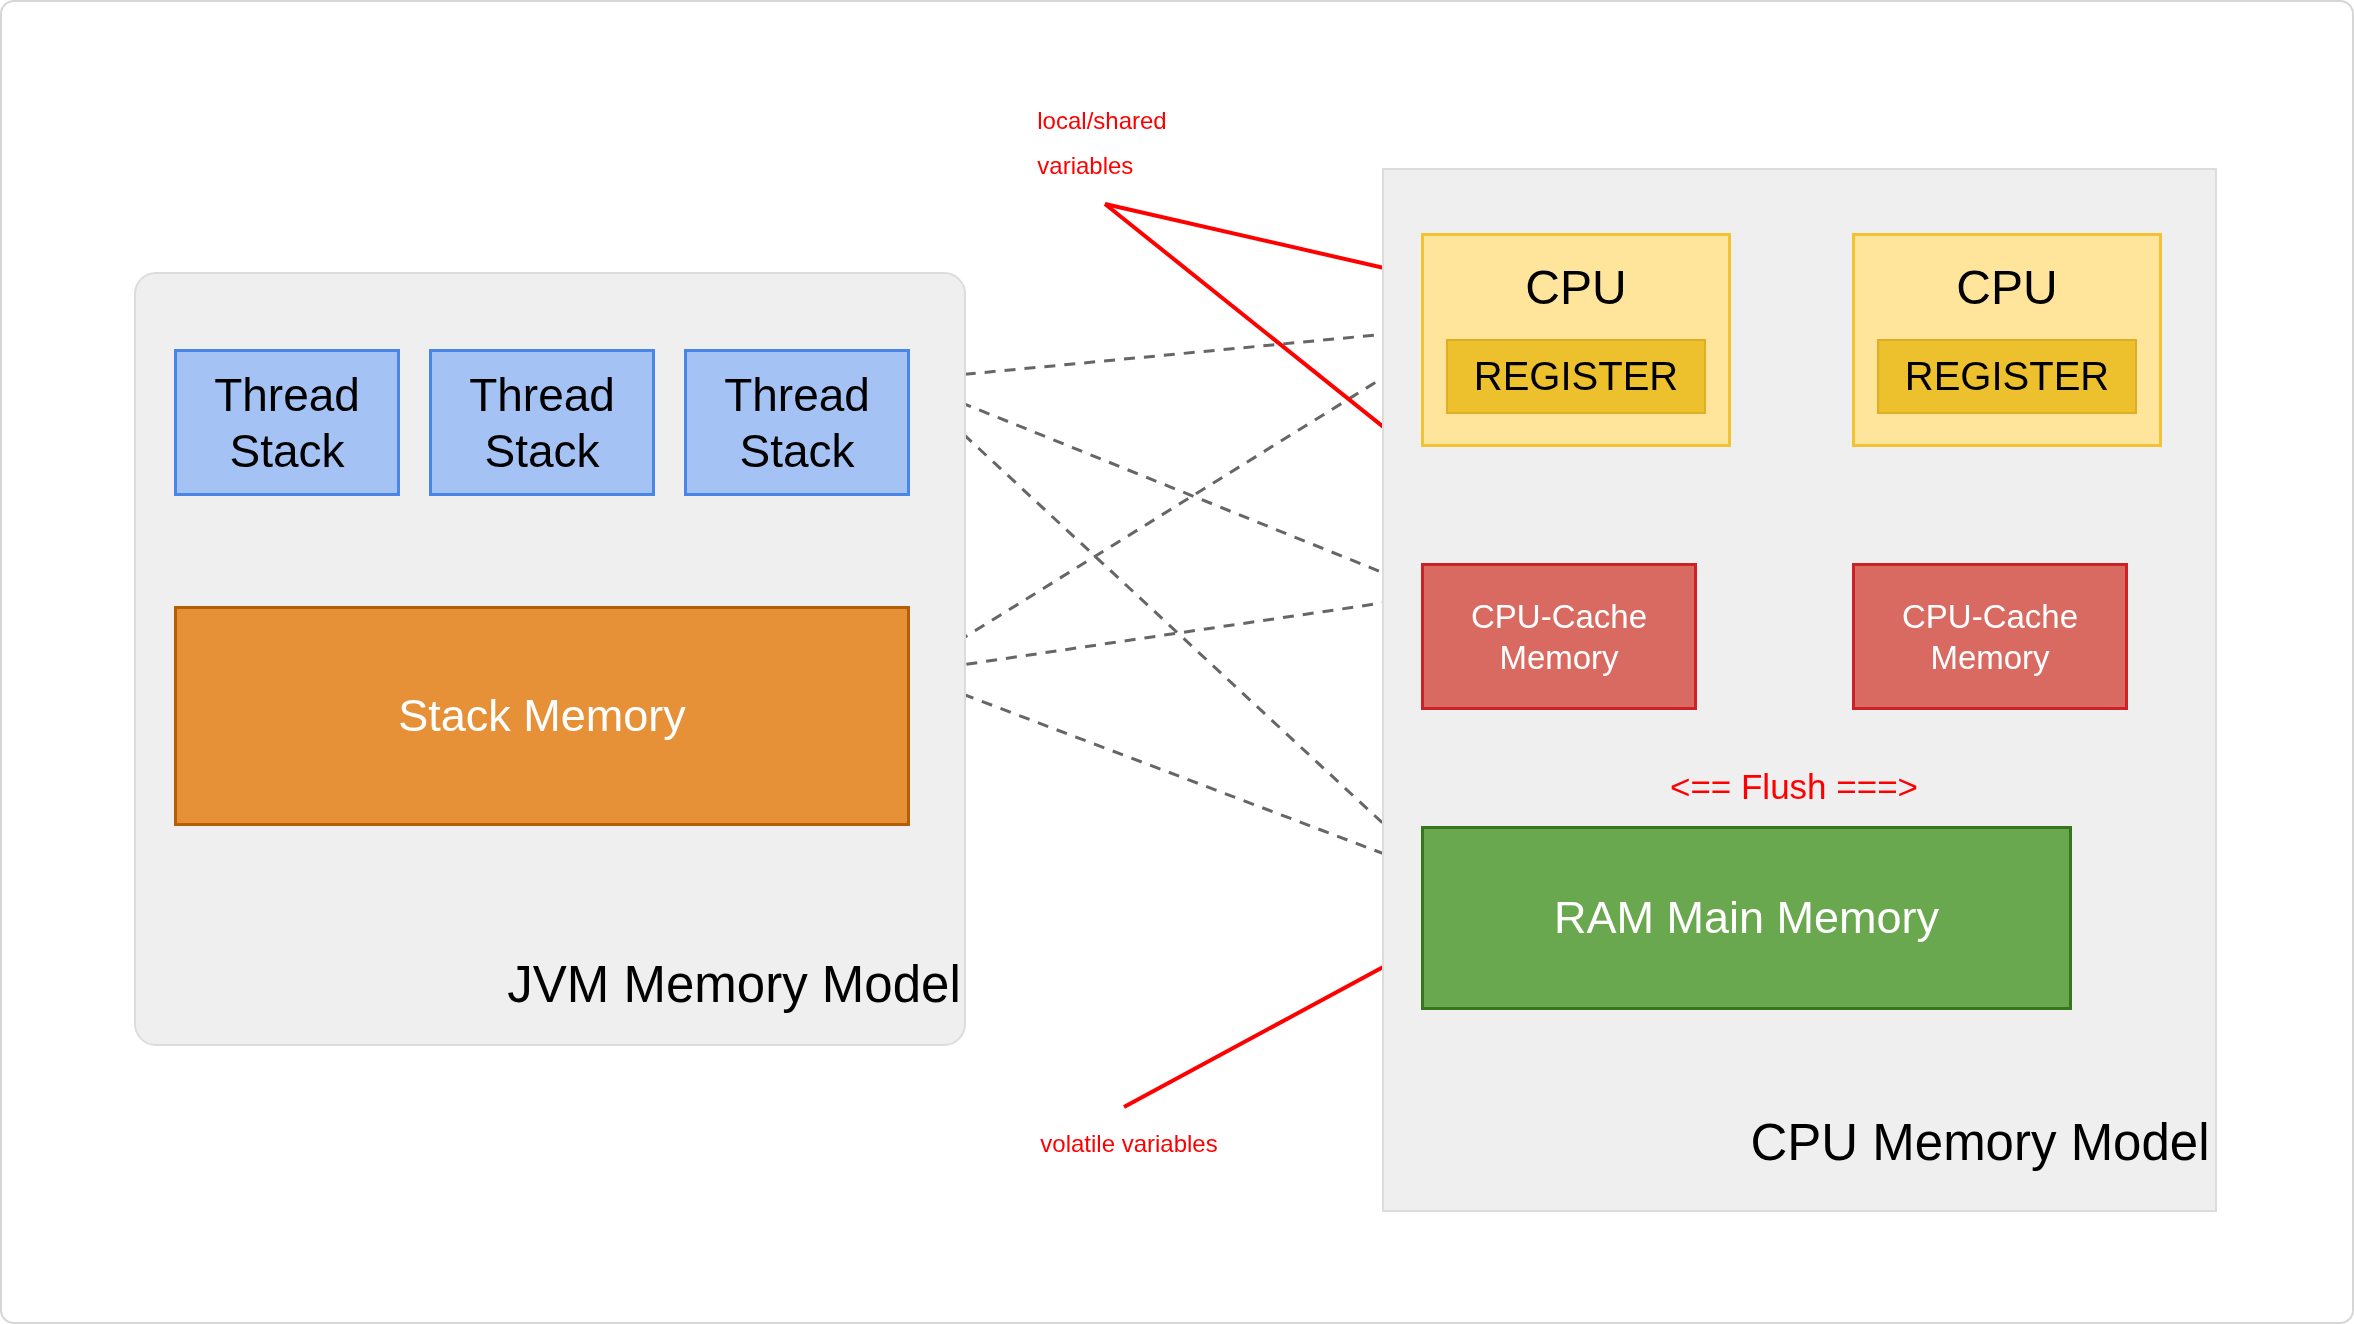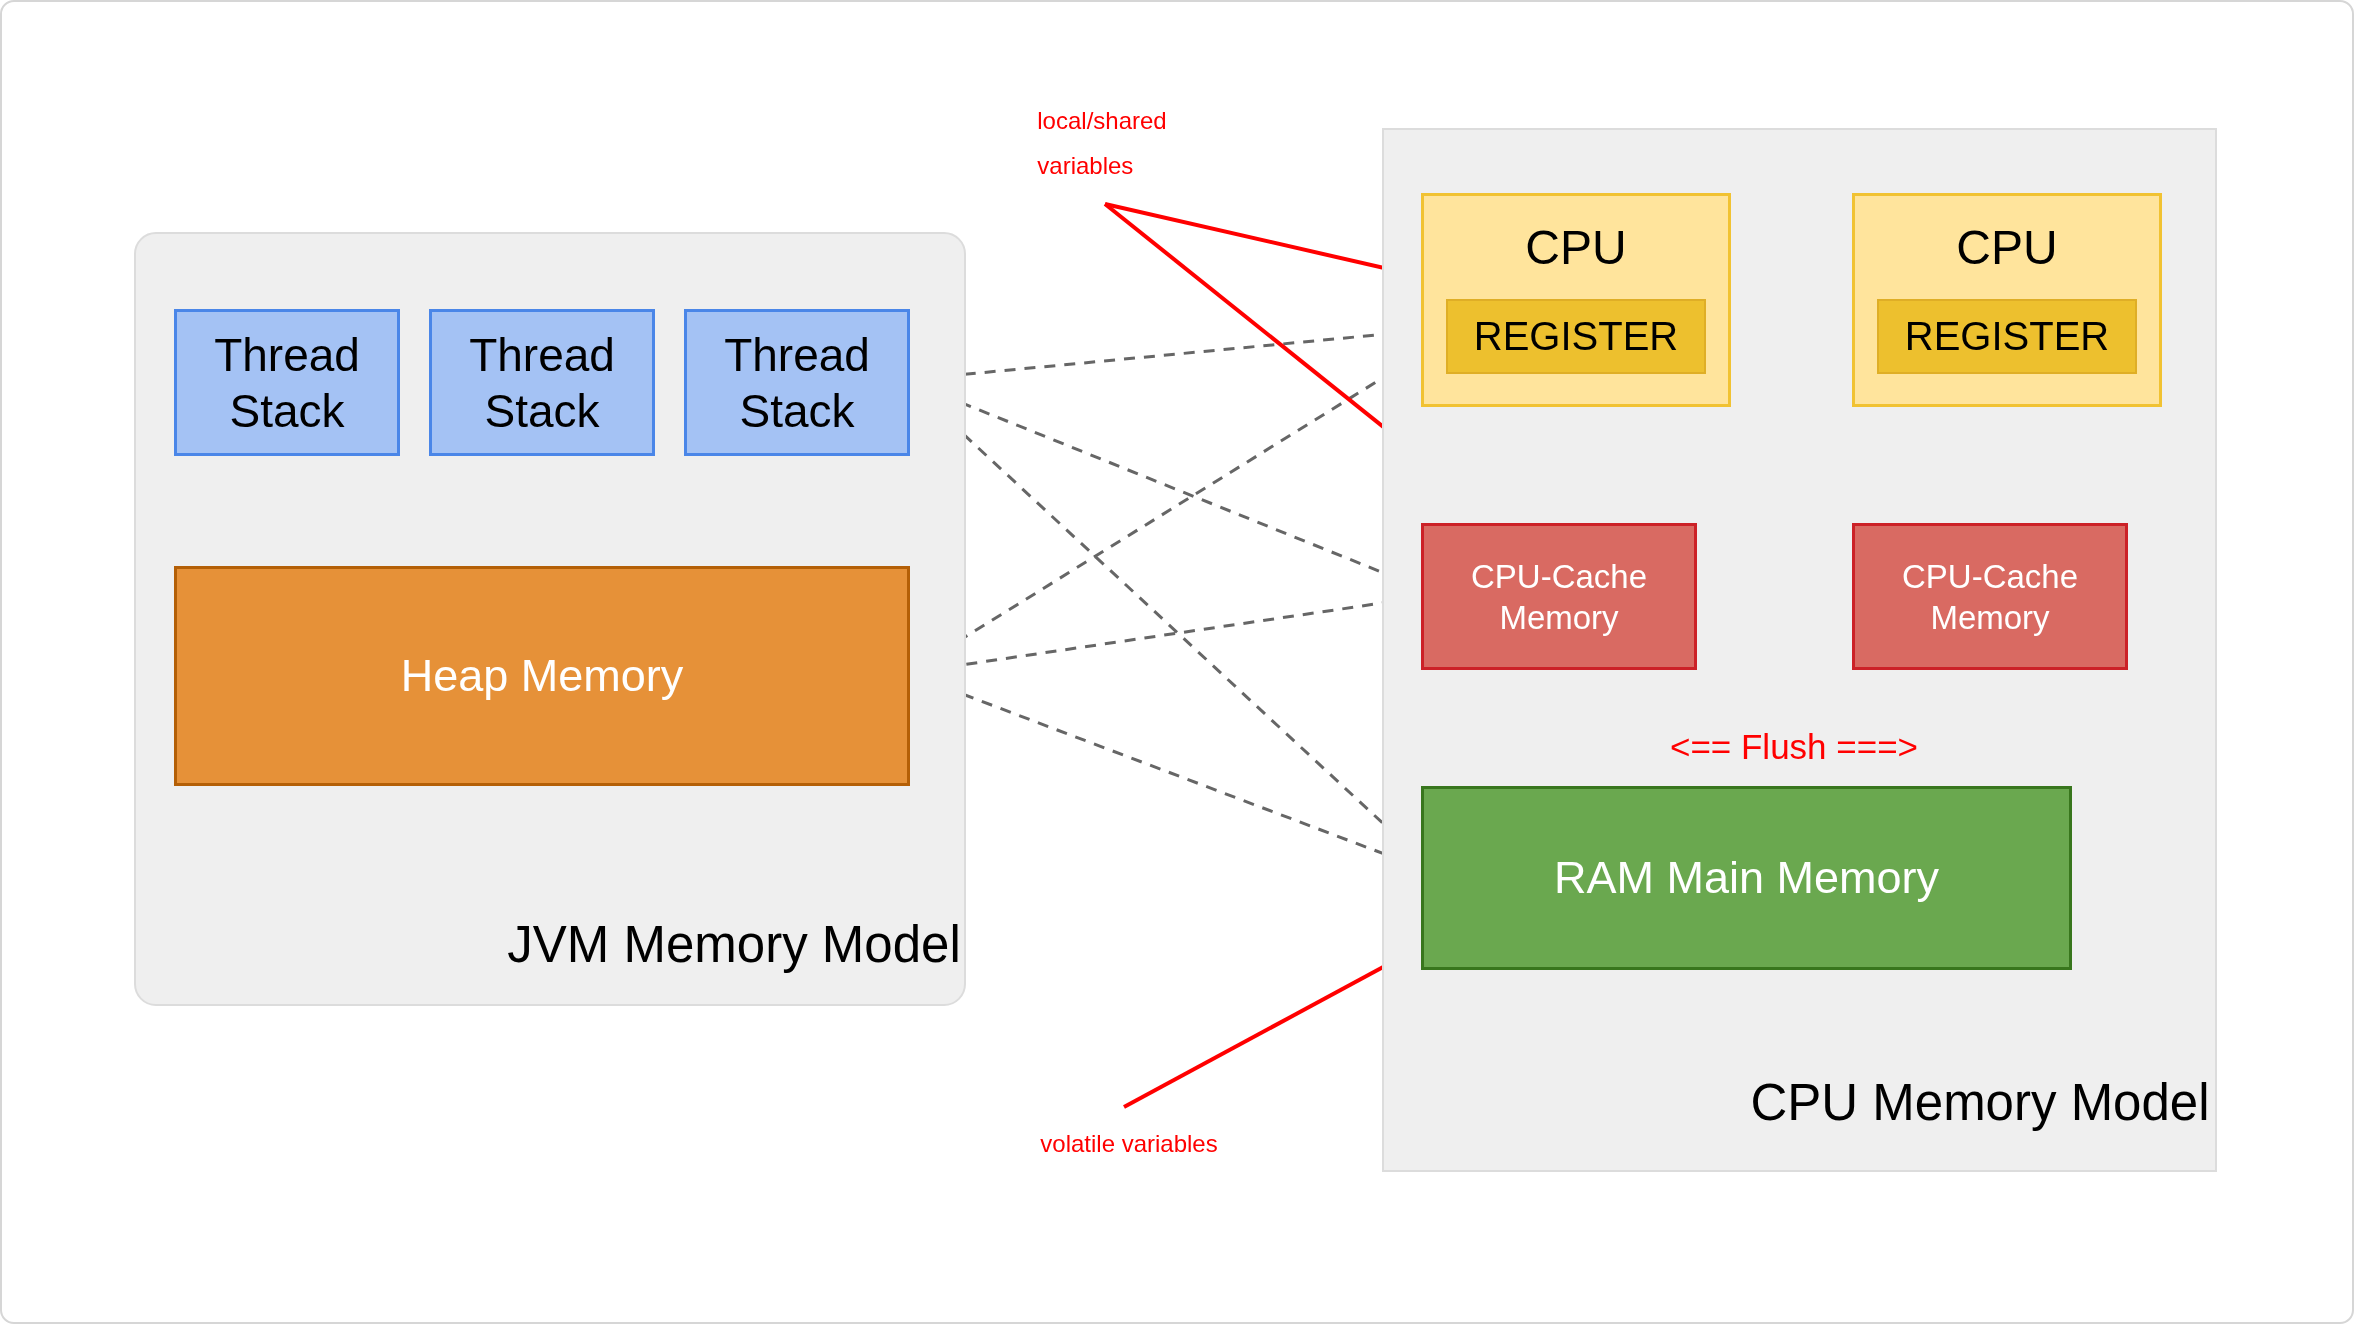--- a/index.html
+++ b/index.html
@@ -13,20 +13,21 @@
     border-radius: 14px;
     overflow: hidden;
     font-family: "Liberation Sans", sans-serif;
     color: #000;
   }
   .panel {
     position: absolute;
     background: #efefef;
     border: 2px solid #dcdcdc;
     box-sizing: border-box;
+    margin-top: 40px;
   }
   .panel-jvm { left: 132px; top: 230px; width: 832px; height: 774px; border-radius: 22px; }
   .panel-cpu { left: 1380px; top: 126px; width: 835px; height: 1044px; }
 
   .box {
     position: absolute;
     box-sizing: border-box;
     display: flex;
     flex-direction: column;
     align-items: center;
@@ -175,21 +176,21 @@
     <div class="box thread-stack ts-2">
       <span>Thread</span>
       <span>Stack</span>
     </div>
     <div class="box thread-stack ts-3">
       <span>Thread</span>
       <span>Stack</span>
     </div>
 
     <div class="box heap">
-      <span>Heap Memory</span>
+      <span>Stack Memory</span>
     </div>
 
     <div class="panel-title jvm-title">JVM Memory Model</div>
   </section>
 
   <section class="panel panel-cpu">
     <div class="cpu-box cpu-1">
       <div class="cpu-label">CPU</div>
       <div class="register">
         <span>REGISTER</span>

